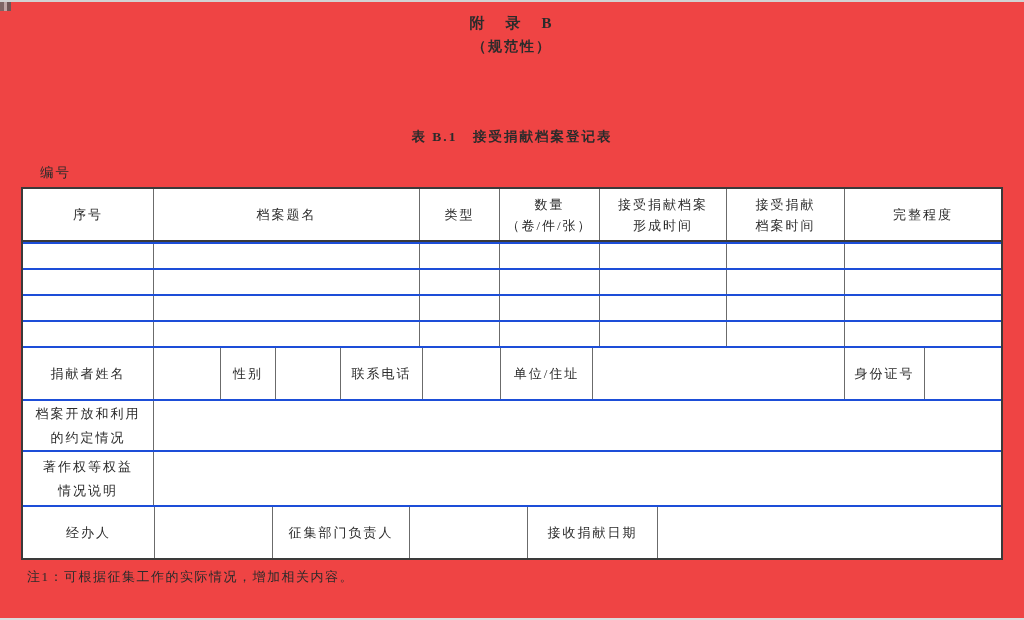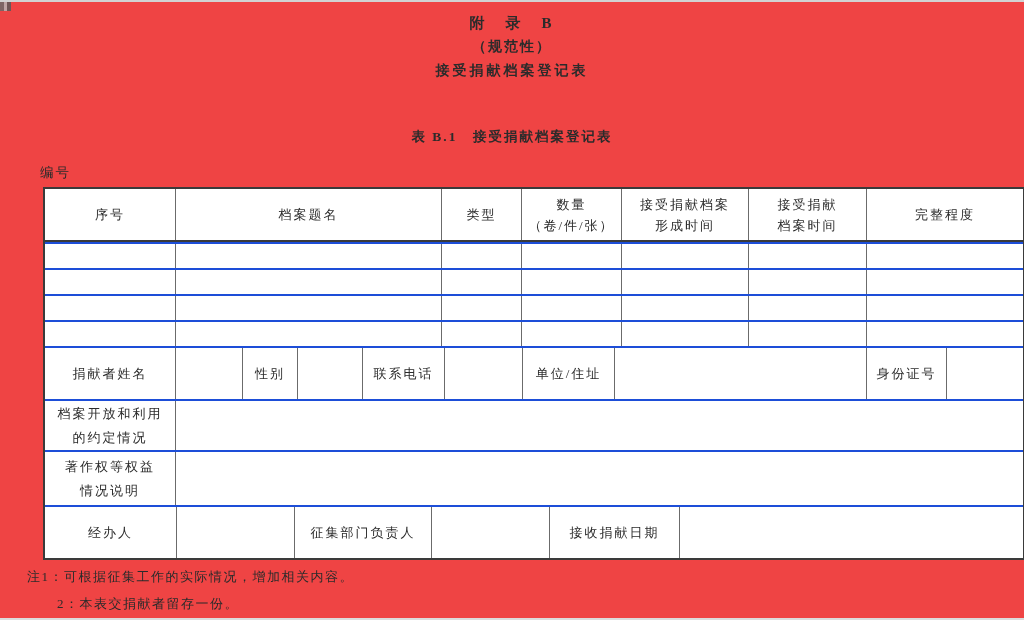--- a/index.html
+++ b/index.html
@@ -19,21 +19,21 @@
   .ctext { position:absolute; left:0; width:100%; text-align:center; }
   .app-label   { top:12px;  font-size:15px; font-weight:bold; letter-spacing:3px; }
   .normative   { top:36px;  font-size:14px; font-weight:bold; letter-spacing:2px; }
   .app-title   { top:60px;  font-size:14px; font-weight:bold; letter-spacing:3px; }
   .intro       { position:absolute; left:45px; top:94px; font-size:13.5px; letter-spacing:1.5px; }
   .caption     { top:126px; font-size:13.5px; font-weight:bold; letter-spacing:2px; }
   .serial      { position:absolute; left:40px; top:162px; font-size:13.5px; letter-spacing:2px; }
 
   .doc-table {
     position:absolute; left:21px; top:185px; width:982px;
-    border:2px solid #3a3a3a; background:#fff;margin-left:22px;
+    border:2px solid #3a3a3a; background:#fff;
   }
   .trow { display:flex; width:100%; }
   .trow + .trow { border-top:2px solid #1d4ed8; }
   .header-row { height:53px; border-bottom:2px solid #3a3a3a; }
   .erow  { height:26px; }
   .donor-row { height:53px; }
   .open-row  { height:51px;justify-content:center; }
   .copy-row  { height:55px; }
   .footer-row{ height:53px; }
   .td {
@@ -58,21 +58,20 @@
   .note2 { position:absolute; left:57px; top:593px; font-size:13px; letter-spacing:1.5px; }
 </style>
 </head>
 <body>
 
 <div class="page">
   <div class="artifact"></div>
 
   <div class="ctext app-label">附　录　B</div>
   <div class="ctext normative">（规范性）</div>
-  <div class="ctext app-title">接受捐献档案登记表</div>
   <div class="ctext caption">表 B.1　接受捐献档案登记表</div>
   <div class="serial">编号</div>
 
   <div class="doc-table">
 
     <div class="trow header-row">
       <div class="td c1">序号</div>
       <div class="td c2">档案题名</div>
       <div class="td c3">类型</div>
       <div class="td c4">
@@ -171,14 +170,13 @@
       <div class="td f2"></div>
       <div class="td f3">征集部门负责人</div>
       <div class="td f4"></div>
       <div class="td f5">接收捐献日期</div>
       <div class="td f6"></div>
     </div>
 
   </div>
 
   <div class="note1">注1：可根据征集工作的实际情况，增加相关内容。</div>
-  <div class="note2">2：本表交捐献者留存一份。</div>
 </div>
 
 </body></html>

